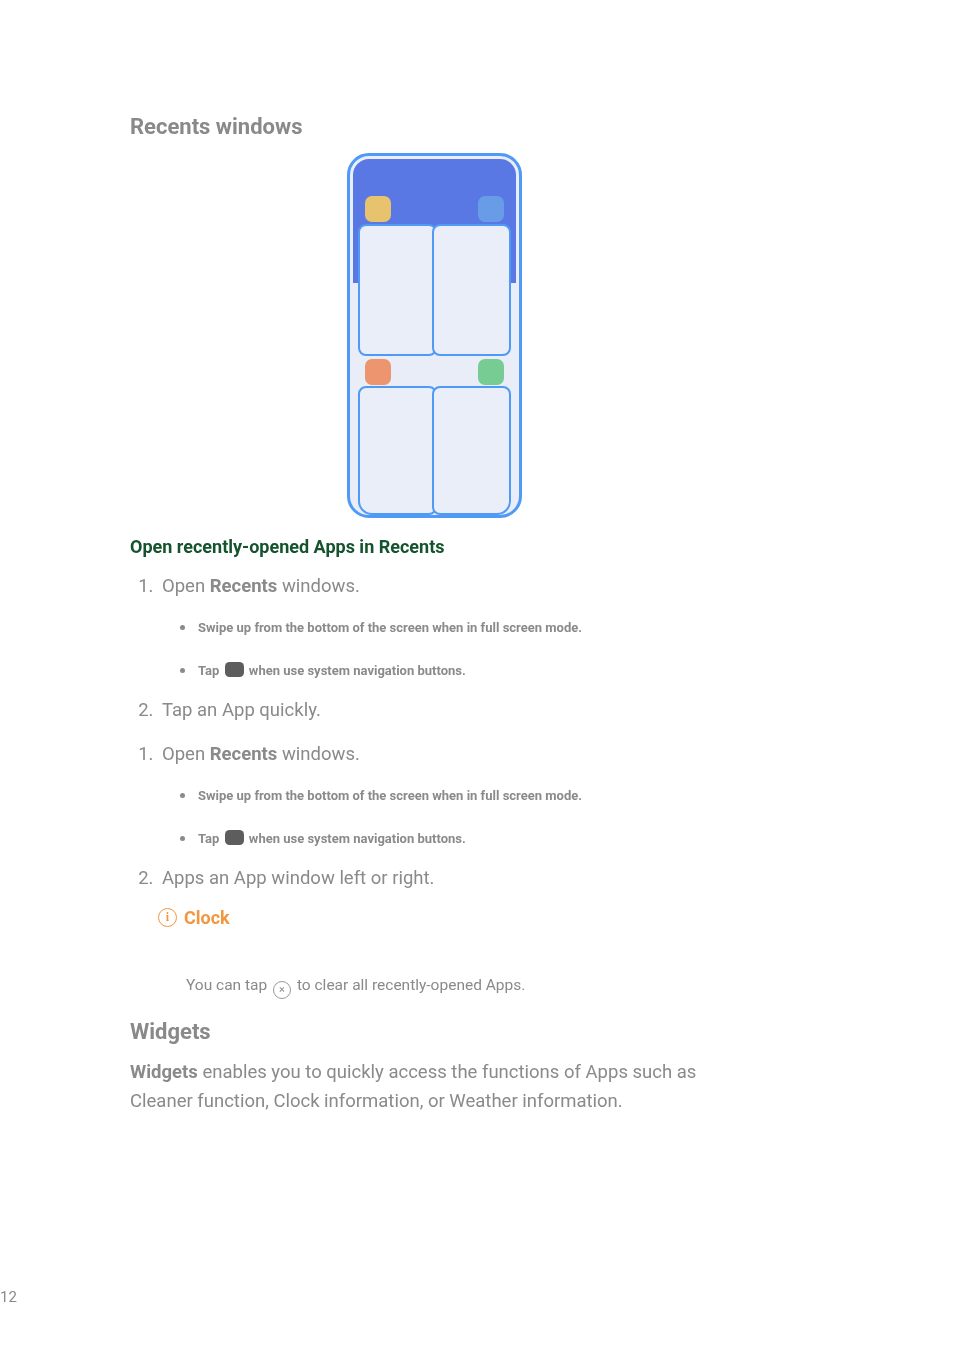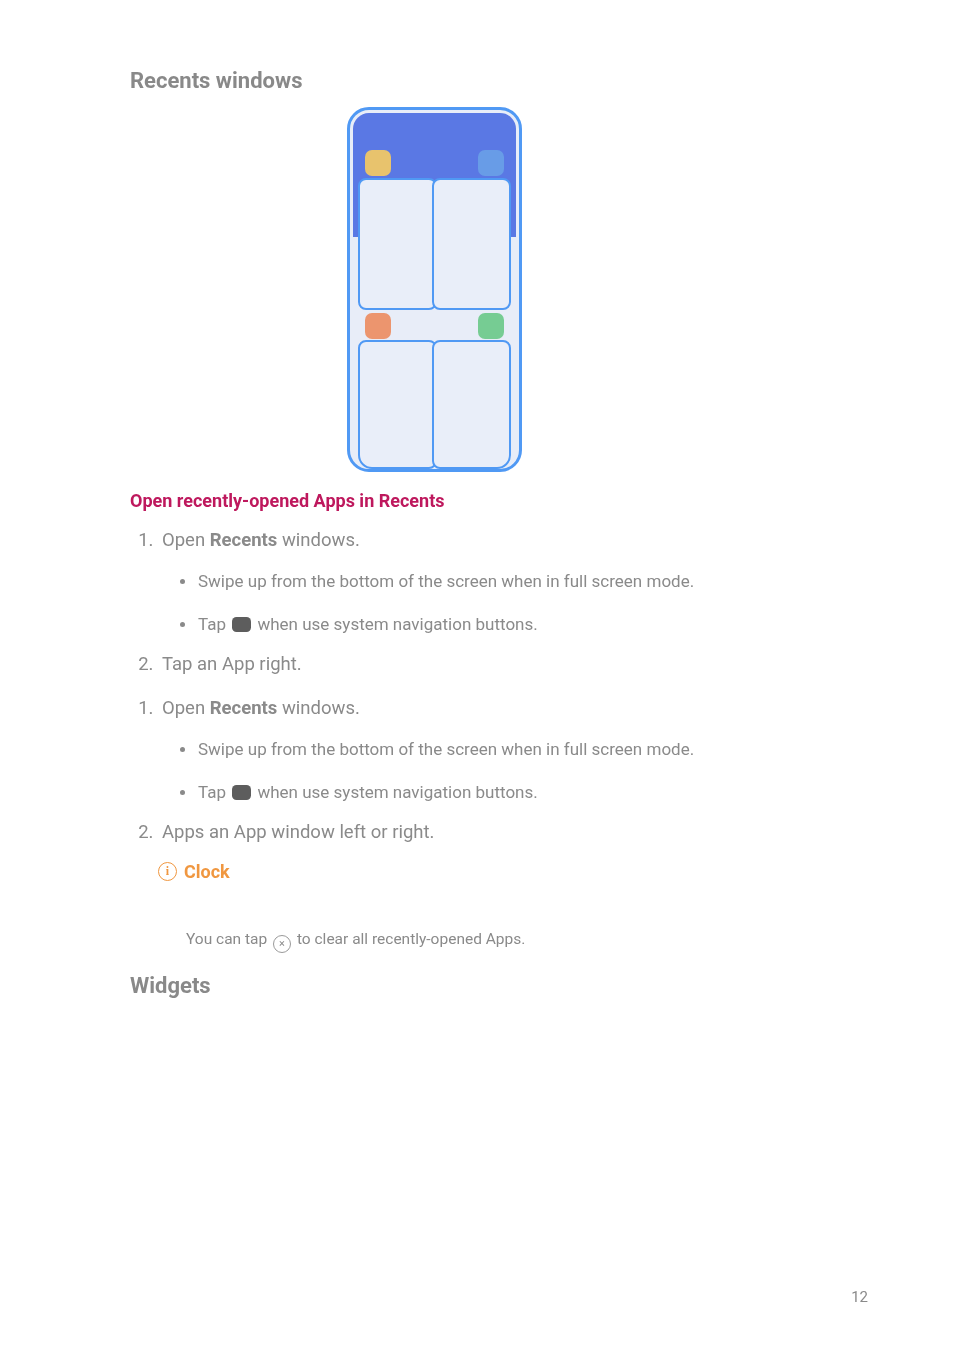--- a/index.html
+++ b/index.html
@@ -6,21 +6,21 @@
     margin: 0;
     padding: 0;
     width: 954px;
     background: #ffffff;
     font-family: -apple-system, BlinkMacSystemFont, "Segoe UI", Roboto, "Helvetica Neue", Arial, sans-serif;
     -webkit-font-smoothing: antialiased;
   }
   .page {
     width: 868px;
     min-height: 1350px;
-    padding: 68px 130px 0 130px;
+    padding: 114px 130px 0 130px;
     box-sizing: border-box;
     position: relative;
   }
   .h2 {
     font-size: 22px;
     font-weight: 700;
     color: #898989;
     margin: 0 0 14px 0;
   }
   .para {
@@ -68,46 +68,47 @@
     width: 26px; height: 26px;
     border-radius: 7px;
   }
   .appicon.y { left: 15px; top: 40px; background: #e8c36d; }
   .appicon.b { right: 15px; top: 40px; background: #689ce7; }
   .appicon.o { left: 15px; top: 203px; background: #ec956e; }
   .appicon.g { right: 15px; top: 203px; background: #76cc93; }
   .h3 {
     font-size: 18px;
     font-weight: 700;
-    color: #be185d;
+    color: #14532d;
     margin: 12px 0 14px 0;
   }
   ol.numlist {
     margin: 0 0 14px 0;
     padding-left: 28px;
     color: #8a8a8a;
   }
   ol.numlist > li {
     font-size: 18.5px;
     line-height: 30px;
     padding-left: 4px;
     margin-bottom: 10px;
   }
   ul.bullets {
     list-style: none;
     margin: 12px 0 4px 0;
     padding-left: 18px;
   }
   ul.bullets > li {
-    font-size: 17px;
+    font-size: 13px;
     line-height: 29px;
     color: #8a8a8a;
     position: relative;
     padding-left: 18px;
     margin-bottom: 14px;
+    font-weight: bold;
   }
   ul.bullets > li::before {
     content: "";
     position: absolute;
     left: 0; top: 12px;
     width: 5px; height: 5px;
     border-radius: 50%;
     background: #8a8a8a;
   }
   ul.bullets > li:last-child { margin-bottom: 4px; }
@@ -160,21 +161,21 @@
     vertical-align: -3px;
     margin: 0 2px;
     font-size: 11px;
     color: #8a8a8a;
     line-height: 1;
   }
   .pagenum {
     position: absolute;
     bottom: 44px;
     left: 0; right: 0;
-    text-align: right;
+    text-align: left;
     font-size: 15px;
     color: #8a8a8a;
   }
 </style>
 </head>
 <body>
 
 <div class="page">
 
   <h2 class="h2">Recents windows</h2>
@@ -199,21 +200,21 @@
   <ol class="numlist">
     <li>
       <span>Open </span><span class="strong">Recents</span><span> windows.</span>
       <ul class="bullets">
         <li>Swipe up from the bottom of the screen when in full screen mode.</li>
         <li>
           <span>Tap </span><span class="squareicon"></span><span> when use system navigation buttons.</span>
         </li>
       </ul>
     </li>
-    <li>Tap an App right.</li>
+    <li>Tap an App quickly.</li>
   </ol>
 
 
   <ol class="numlist">
     <li>
       <span>Open </span><span class="strong">Recents</span><span> windows.</span>
       <ul class="bullets">
         <li>Swipe up from the bottom of the screen when in full screen mode.</li>
         <li>
           <span>Tap </span><span class="squareicon"></span><span> when use system navigation buttons.</span>
@@ -228,16 +229,19 @@
       <span class="info-icon">i</span>
       <span>Clock</span>
     </div>
     <div class="note-body">
       <span>You can tap </span><span class="close-icon">×</span><span> to clear all recently-opened Apps.</span>
     </div>
   </div>
 
   <h2 class="h2" style="margin-top:20px;">Widgets</h2>
 
+  <p class="para">
+    <span class="strong">Widgets</span><span> enables you to quickly access the functions of Apps such as Cleaner function, Clock information, or Weather information.</span>
+  </p>
 
   <div class="pagenum">12</div>
 
 </div>
 
 </body></html>

